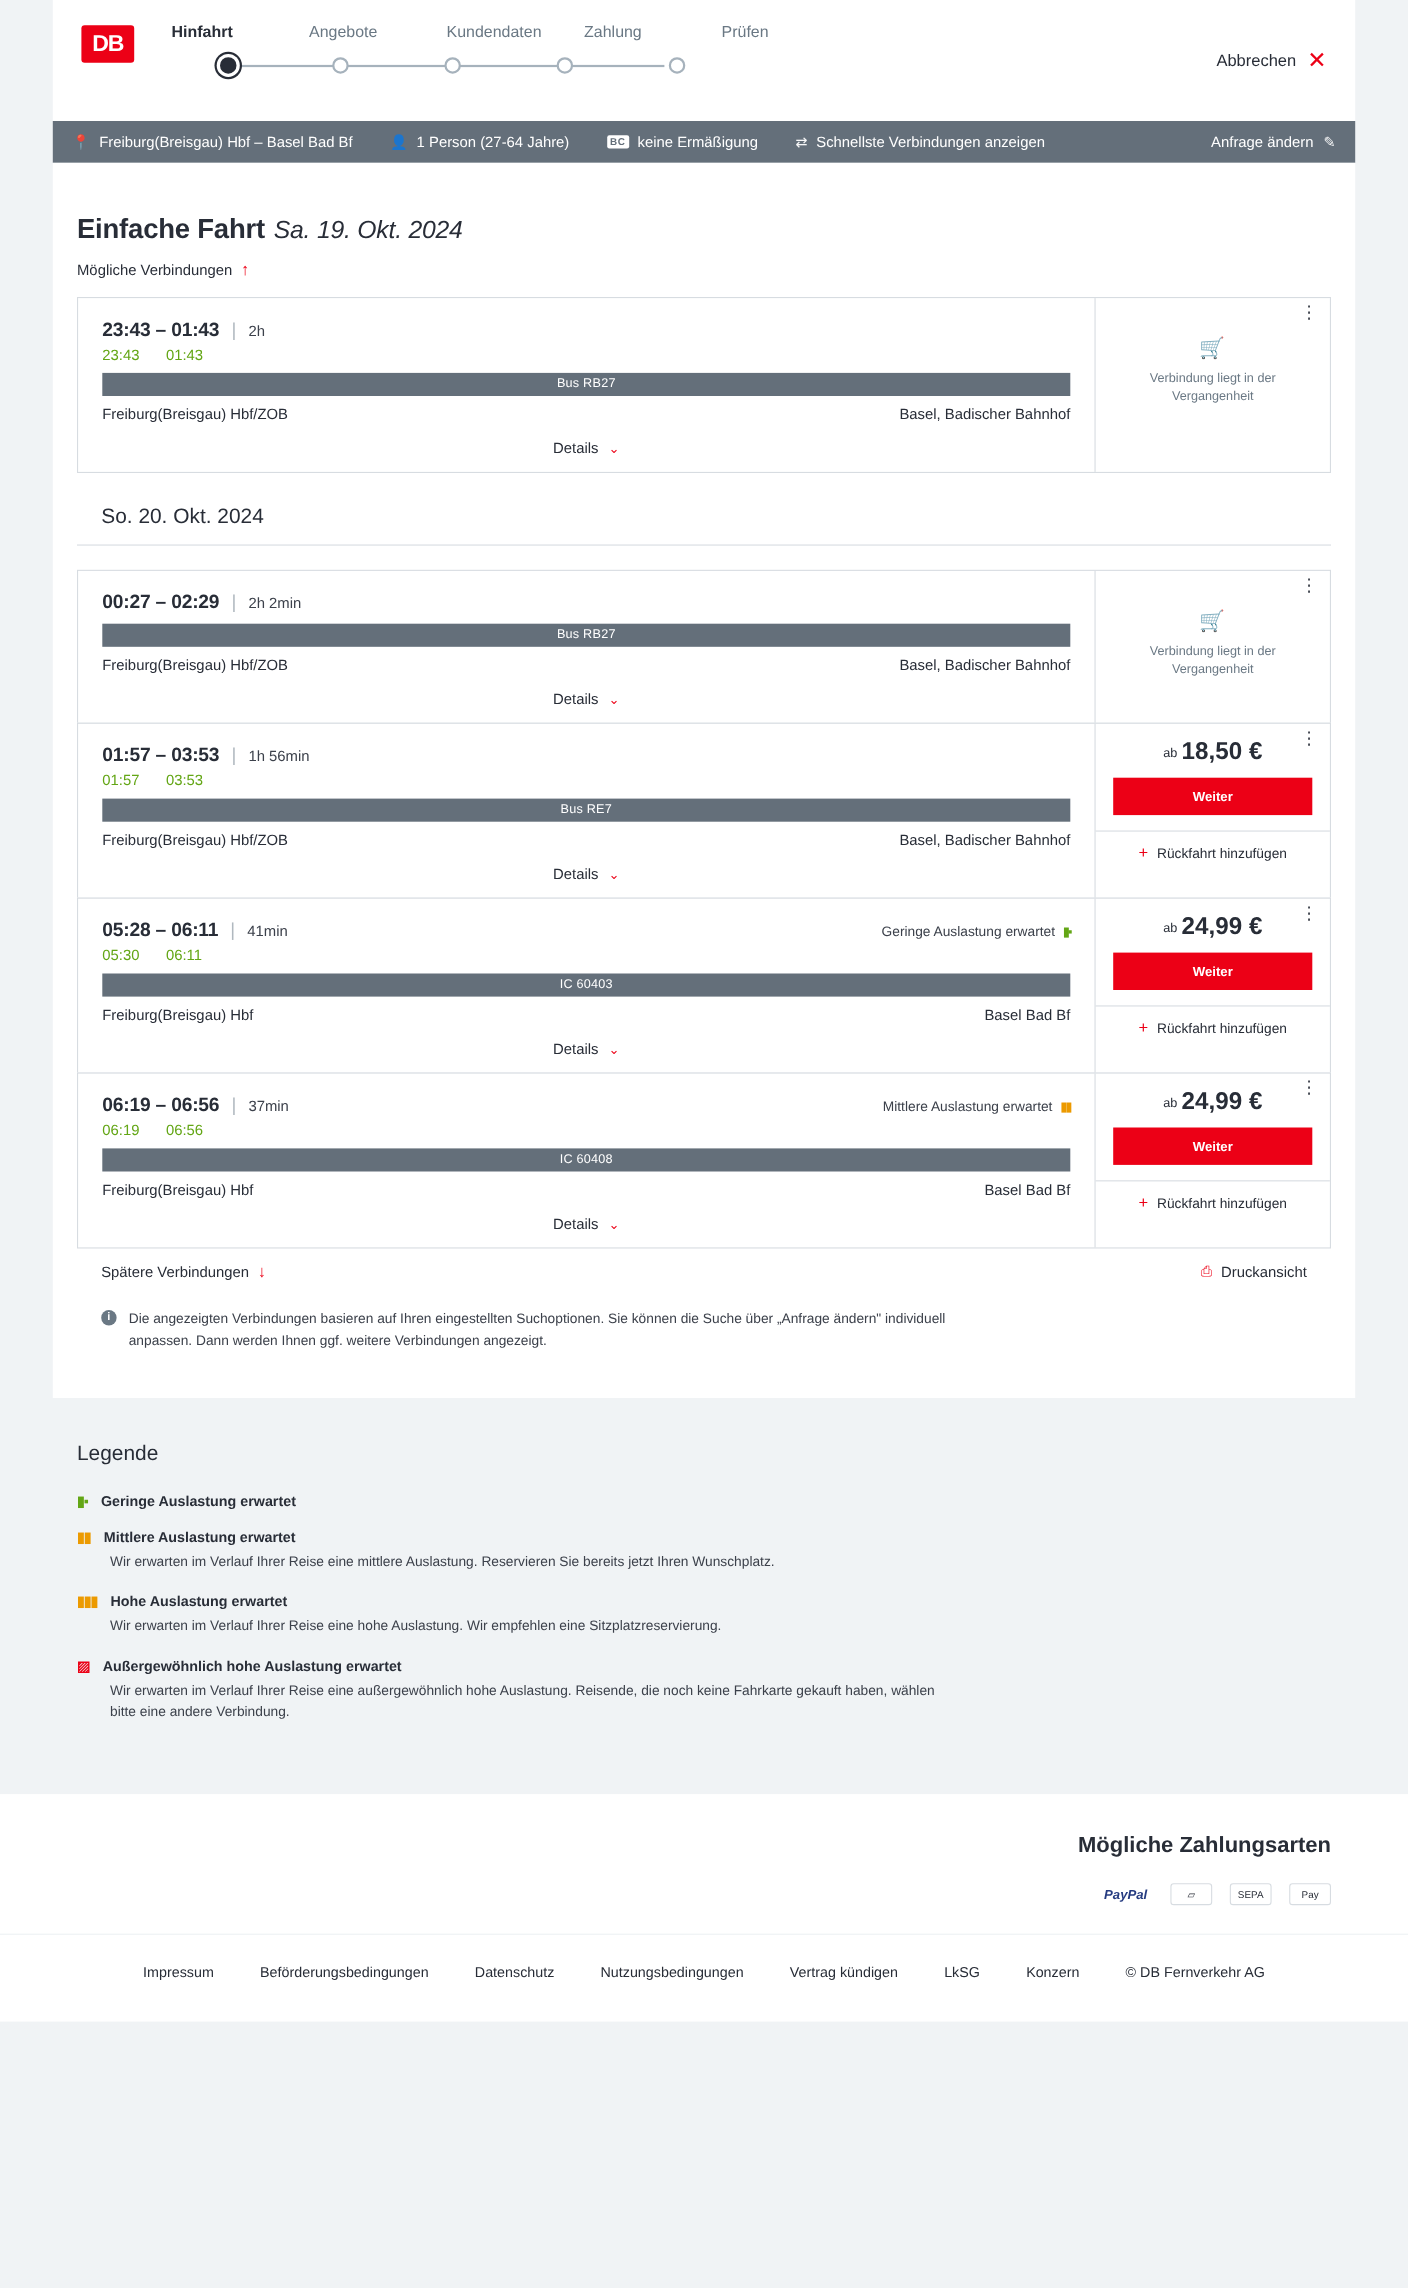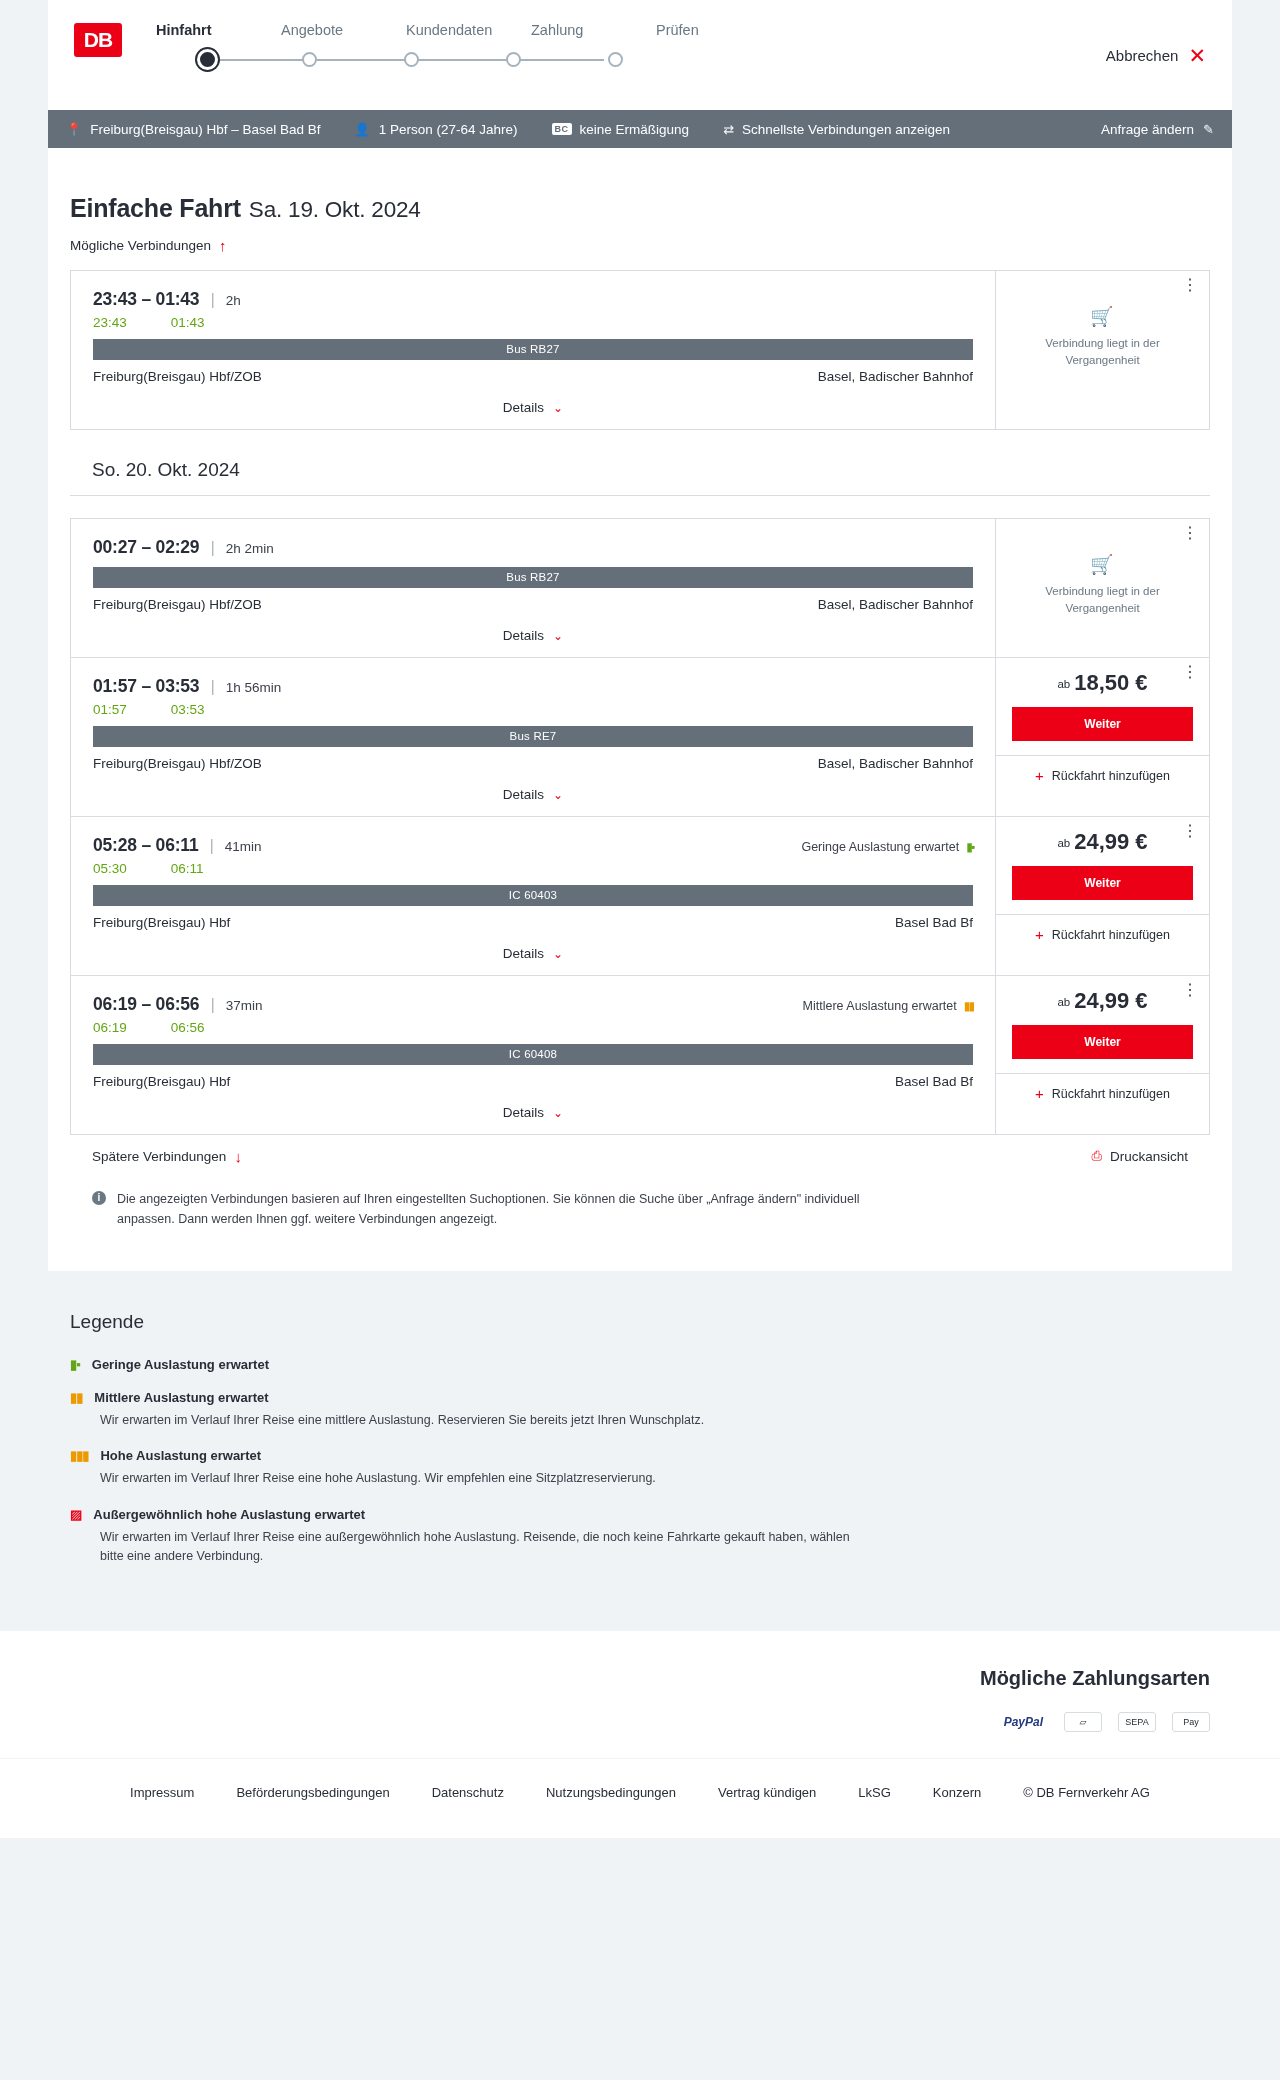--- a/index.html
+++ b/index.html
@@ -65,21 +65,21 @@
     padding:1px 3px; border-radius:2px; letter-spacing:.5px;
   }
   .qb-right { margin-left:auto; display:flex; align-items:center; gap:9px; margin-right:0; }
 
   
   .content { background:#fff; margin:0 48px; padding:0 0 42px 0; }
   h1.title {
     font-size:25px; margin:0; padding:46px 0 0 22px;
     font-weight:bold; letter-spacing:-.2px;
   }
-  h1.title .date { font-weight:normal; font-size:22.5px; margin-left:8px; }
+  h1.title .date { font-weight:normal; font-size:22.5px; margin-left:8px;font-style:italic; }
   .earlier {
     padding:14px 0 0 22px; font-size:13.5px; color:#282d37;
     display:flex; align-items:center; gap:8px; width:max-content; cursor:pointer;
   }
   .arrow-up, .arrow-down { color:#ec0016; font-size:15px; }
 
   
   .cards { padding:0 22px; margin-top:16px; }
   .card {
     display:flex;
@@ -93,21 +93,21 @@
     padding:12px 16px 10px 16px; position:relative; text-align:center;
   }
   .row1 { display:flex; align-items:baseline; font-size:17px; }
   .times-big { font-weight:bold; font-size:17.5px; letter-spacing:-.2px; }
   .sep { color:#b0b8bf; margin:0 11px; font-weight:300; }
   .dur { font-size:13.5px; color:#3c414b; }
   .occup { margin-left:auto; font-size:12.5px; color:#3c414b; display:flex; align-items:center; gap:7px; }
   .occ-icon { letter-spacing:-2px; font-size:12px; }
   .occ-low { color:#63a615; }
   .occ-mid { color:#ec9a00; }
-  .row2 { font-size:13.5px; color:#63a615; margin-top:5px; display:flex; gap:44px; }
+  .row2 { font-size:13.5px; color:#63a615; margin-top:5px; display:flex; gap:24px; }
   .train-bar {
     background:#646f7a; color:#fff; font-size:11.5px; text-align:center;
     padding:4px 0 5px 0; margin-top:9px; letter-spacing:.2px;
   }
   .row3 { display:flex; font-size:13.5px; margin-top:9px; color:#282d37; }
   .row3 .to { margin-left:auto; }
   .details {
     margin-top:16px; padding-bottom:14px;
     display:flex; justify-content:center; align-items:center; gap:9px;
     font-size:13.5px; cursor:pointer;

